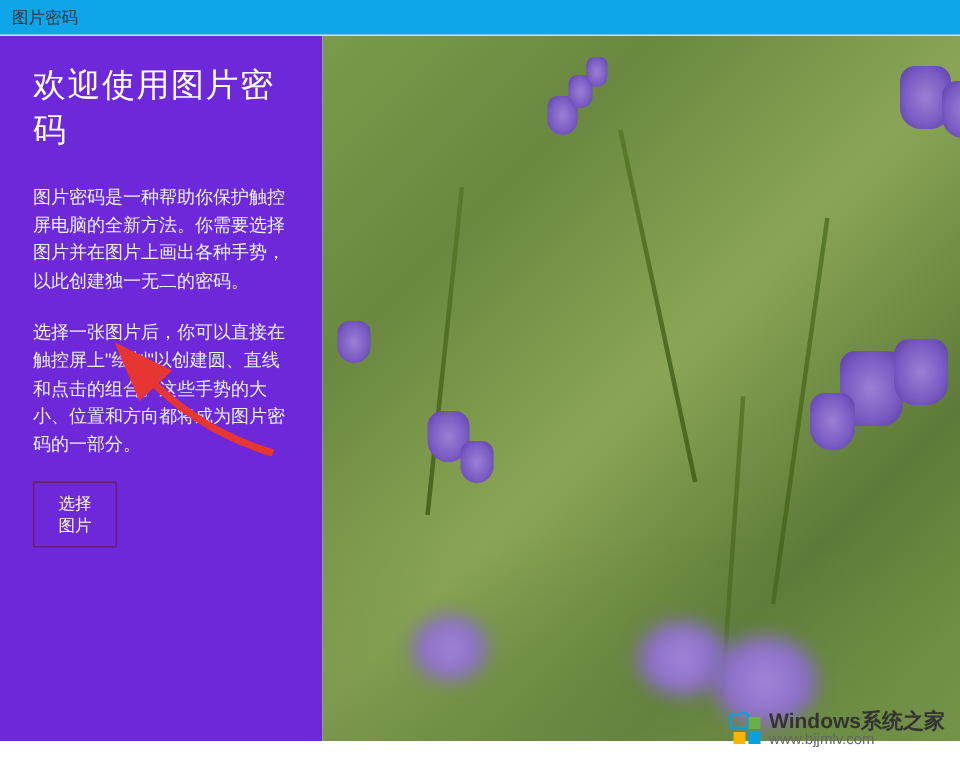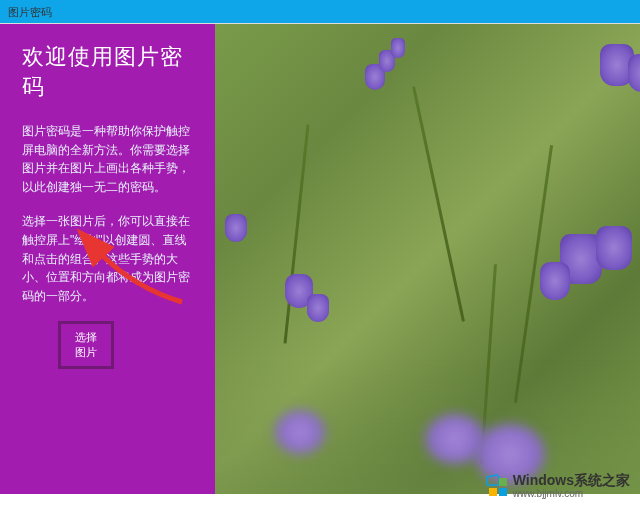--- a/index.html
+++ b/index.html
@@ -30,50 +30,49 @@
       color: #333;
       border-bottom: 1px solid #ddd;
     }
     .content {
       position: relative;
       height: 470px;
       display: flex;
     }
     .left-panel {
       width: 215px;
-      background: #a21caf;
+      background: #6d28d9;
       color: #fff;
       padding: 18px 20px 18px 22px;
       display: flex;
       flex-direction: column;
       position: relative;
     }
     .heading {
       font-size: 22px;
       font-weight: 300;
       margin-bottom: 20px;
       letter-spacing: 1px;
     }
     .body-text {
       font-size: 12px;
       line-height: 1.55;
       margin-bottom: 16px;
       color: #e8f2fb;
     }
     .select-btn {
-      border: 3px solid #701a75;
+      border: 1px solid #701a75;
       background: transparent;
       color: #fff;
       font-size: 11px;
       padding: 6px 12px;
       width: 56px;
       text-align: center;
       cursor: pointer;
       font-family: inherit;
-      margin-left: 36px;
     }
     .cancel-btn {
       position: absolute;
       bottom: 18px;
       right: 22px;
       border: 1px solid #fff;
       background: transparent;
       color: #fff;
       font-size: 11px;
       padding: 6px 20px;

